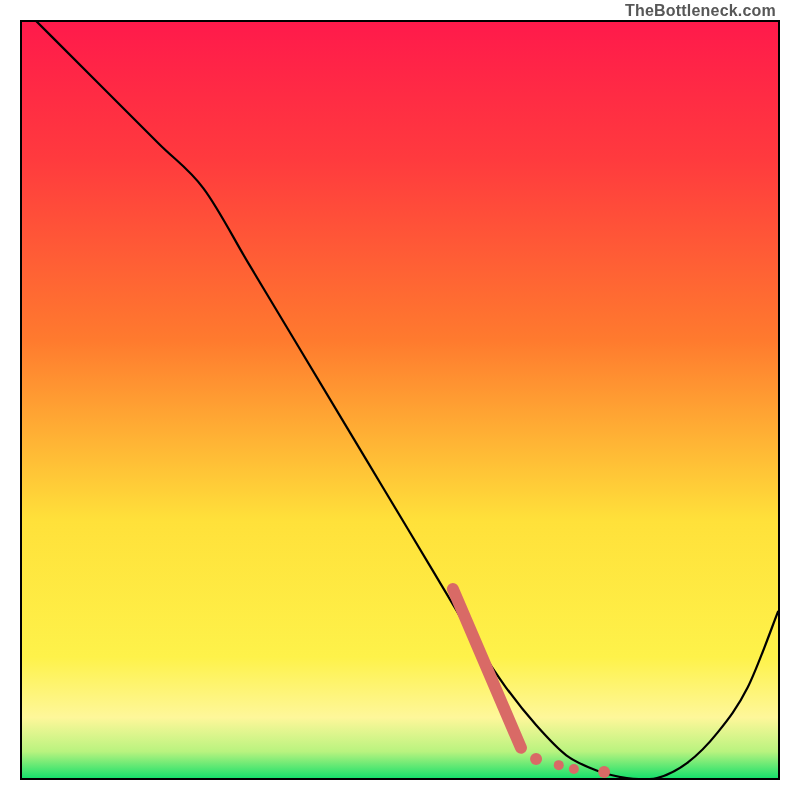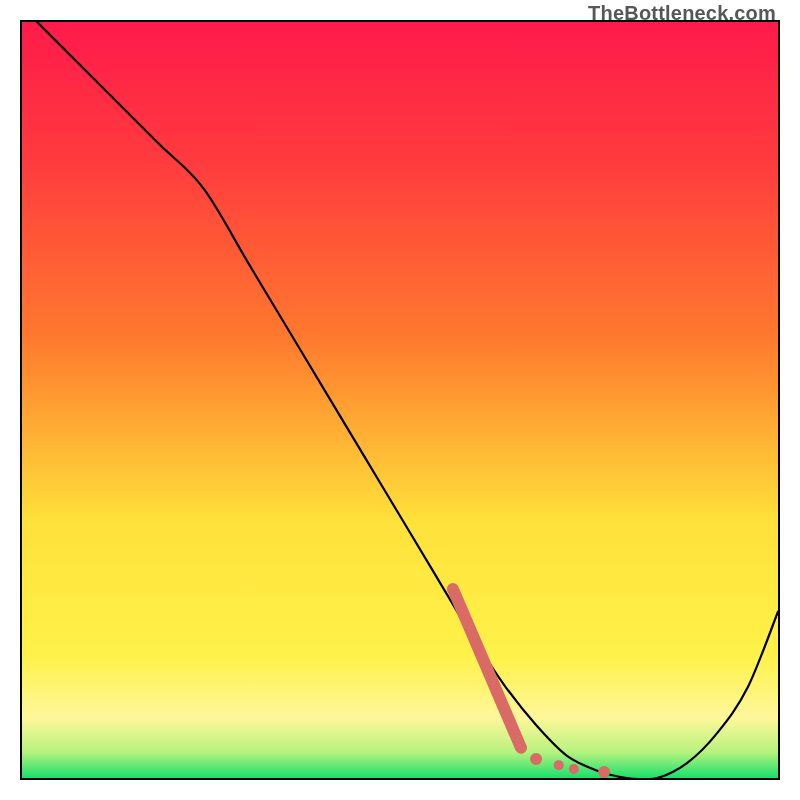--- a/index.html
+++ b/index.html
@@ -18,21 +18,21 @@
     width: 760px;
     height: 760px;
     border: 2px solid #000;
     box-sizing: border-box;
     overflow: hidden;
   }
   .watermark {
     position: absolute;
     top: 2px;
     right: 24px;
-    font-size: 20px;
+    font-size: 16px;
     font-weight: 600;
     color: #575757;
     font-family: Arial, Helvetica, sans-serif;
     letter-spacing: 0.2px;
   }
   svg {
     display: block;
   }
 </style>
 </head>

